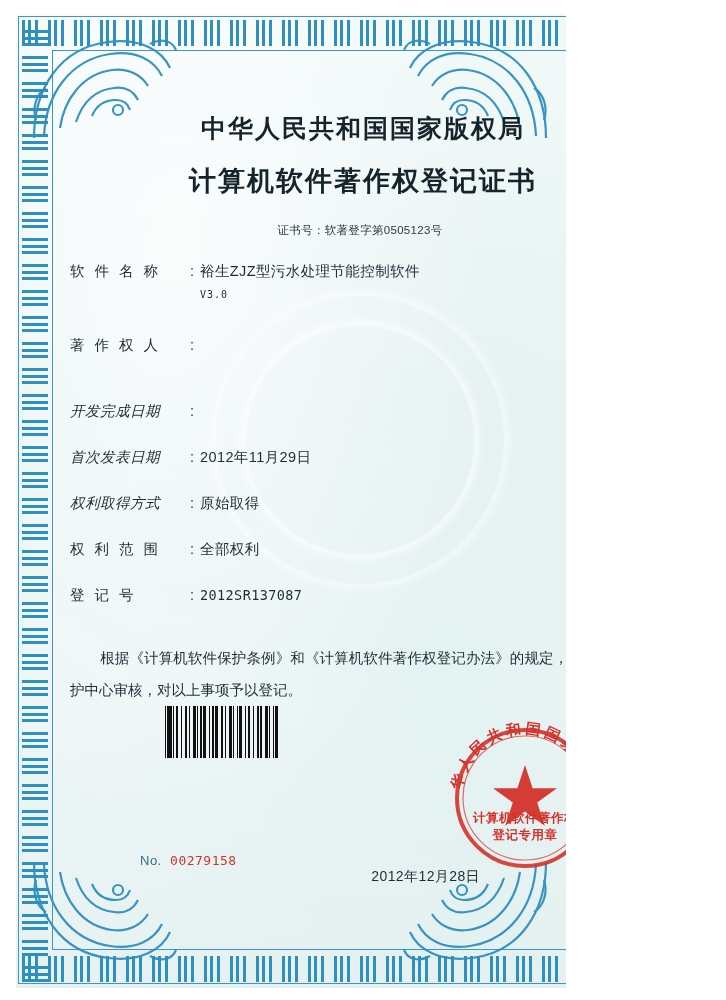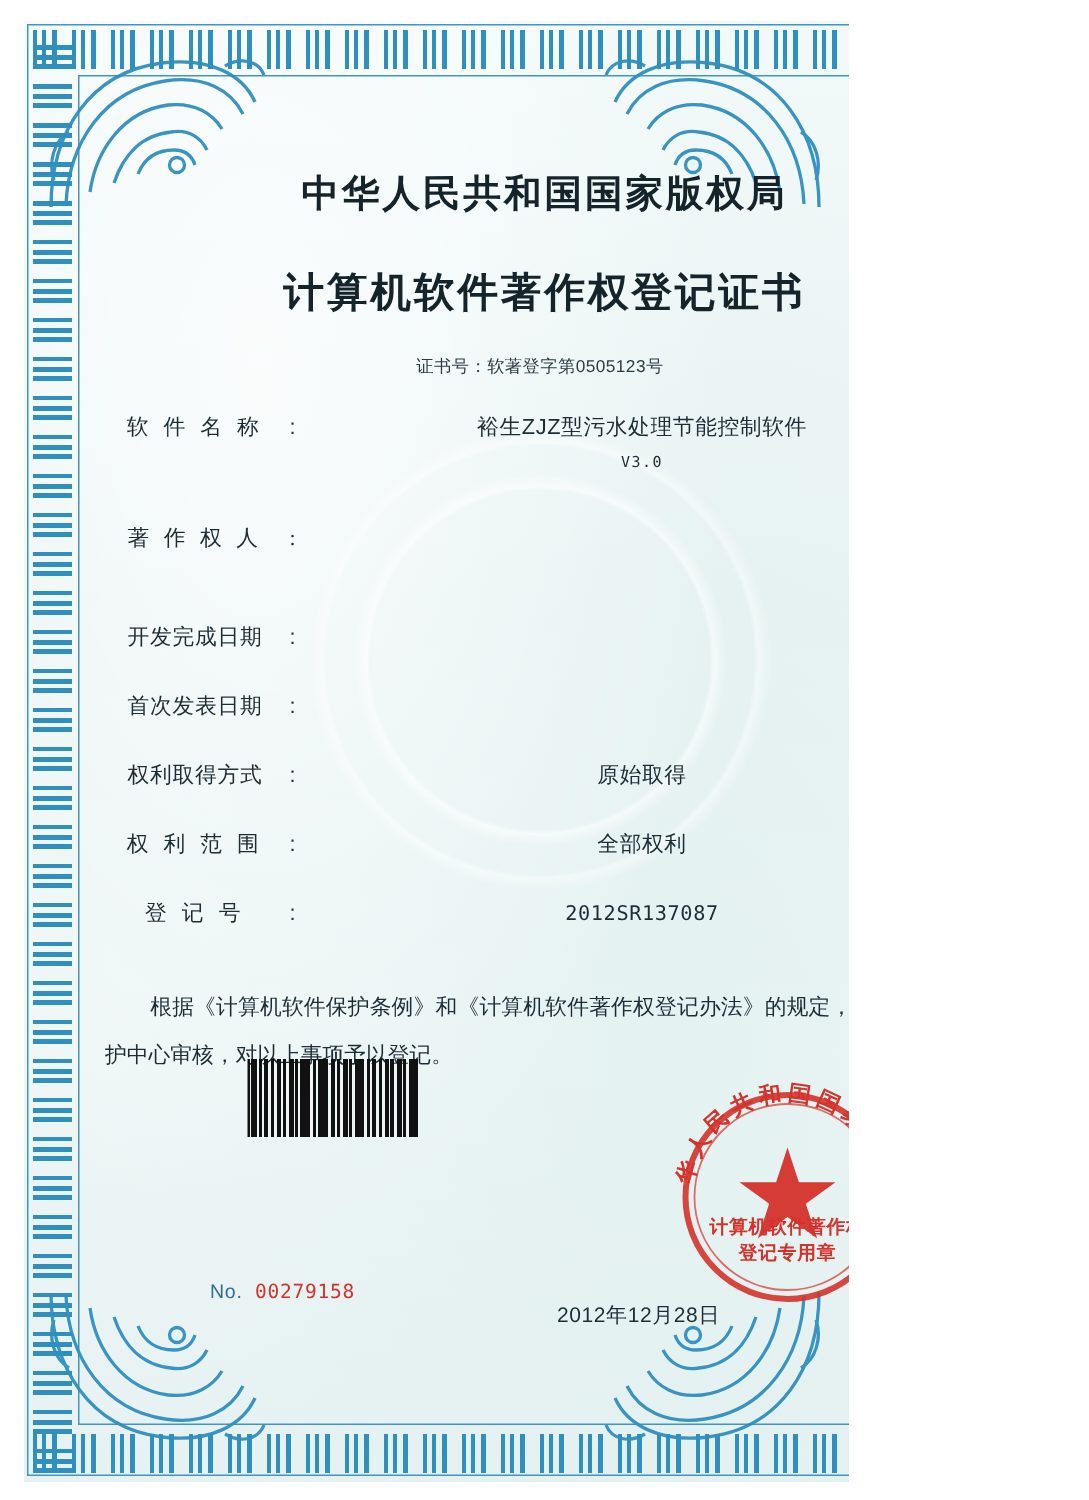--- a/index.html
+++ b/index.html
@@ -105,53 +105,52 @@
     color: #15242b;
     margin-top: 26px;
   }
   .title-sub {
     text-align: center;
     font-family: "DejaVu Serif", "Liberation Serif", serif;
     font-size: 27px;
     font-weight: bold;
     letter-spacing: 2px;
     color: #15242b;
-    margin-top: 32px;
+    margin-top: 18px;
   }
   .cert-no {
     text-align: center;
     font-size: 11.5px;
     color: #2a3b44;
     margin-top: 24px;
     padding-right: 6px;
     letter-spacing: 0.3px;
   }
 
   .field-block { margin-top: 18px; }
   .field-row {
     display: flex;
     align-items: flex-start;
     font-size: 14.5px;
     line-height: 26px;
     color: #1d2d36;
     margin-top: 4px;
-    text-align: center;
   }
   .field-label {
     width: 120px;
     flex: 0 0 120px;
     letter-spacing: 3px;
     white-space: nowrap;
   }
-  .field-label.tight { letter-spacing: 0.5px; }
+  .field-label.tight { letter-spacing: 0.5px; font-style: italic; }
   .field-colon { width: 10px; flex: 0 0 10px; }
   .field-value { flex: 1; letter-spacing: 0.4px; }
   .field-value.mono { font-family: "DejaVu Sans Mono", monospace; font-size: 13.5px; }
 
-  .row-gap-lg { margin-top: 26px; font-family: Liberation Serif, serif; }
+  .row-gap-lg { margin-top: 26px; }
   .row-gap-md { margin-top: 20px; }
 
   .sw-name-second {
     font-family: "DejaVu Sans Mono", monospace;
     font-size: 10px;
     letter-spacing: 1px;
     line-height: 22px;
   }
 
   .paragraph {
@@ -324,20 +323,21 @@
       </div>
 
       <div class="field-row" style="margin-top:40px">
         <span class="field-label tight">开发完成日期</span>
         <span class="field-colon">:</span>
       </div>
 
       <div class="field-row row-gap-md">
         <span class="field-label tight">首次发表日期</span>
         <span class="field-colon">:</span>
+        <span class="field-value">2012年11月29日</span>
       </div>
 
       <div class="field-row row-gap-md">
         <span class="field-label tight">权利取得方式</span>
         <span class="field-colon">:</span>
         <span class="field-value">原始取得</span>
       </div>
 
       <div class="field-row row-gap-md">
         <span class="field-label">权 利 范 围</span>

